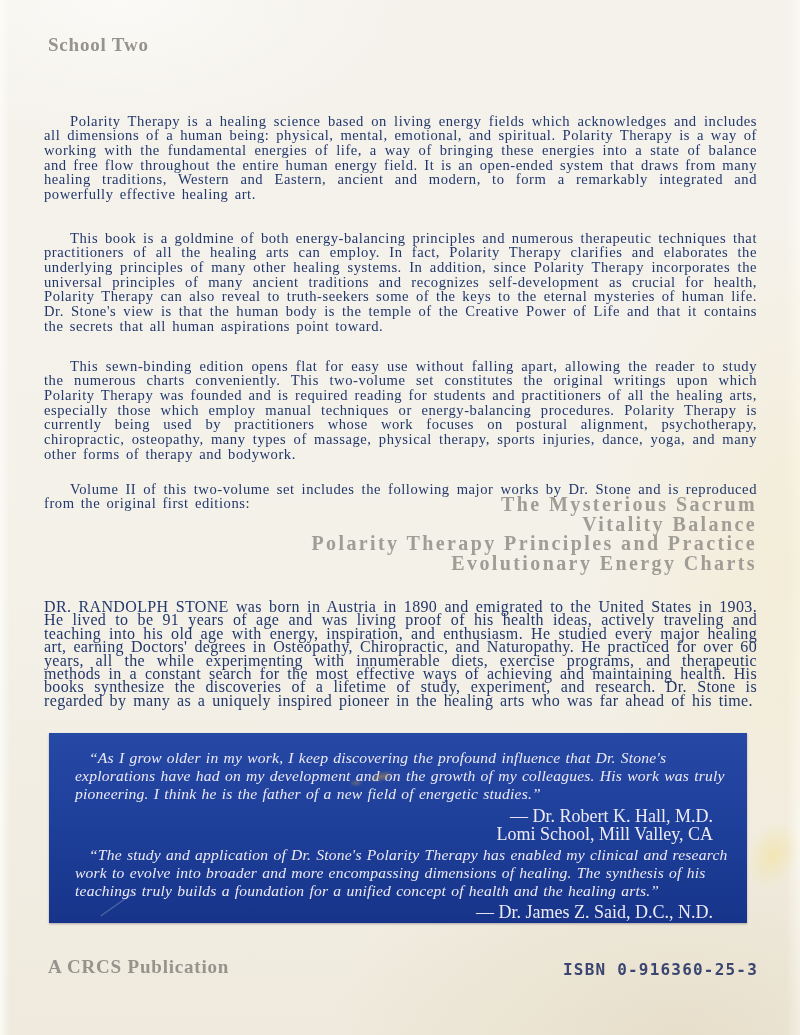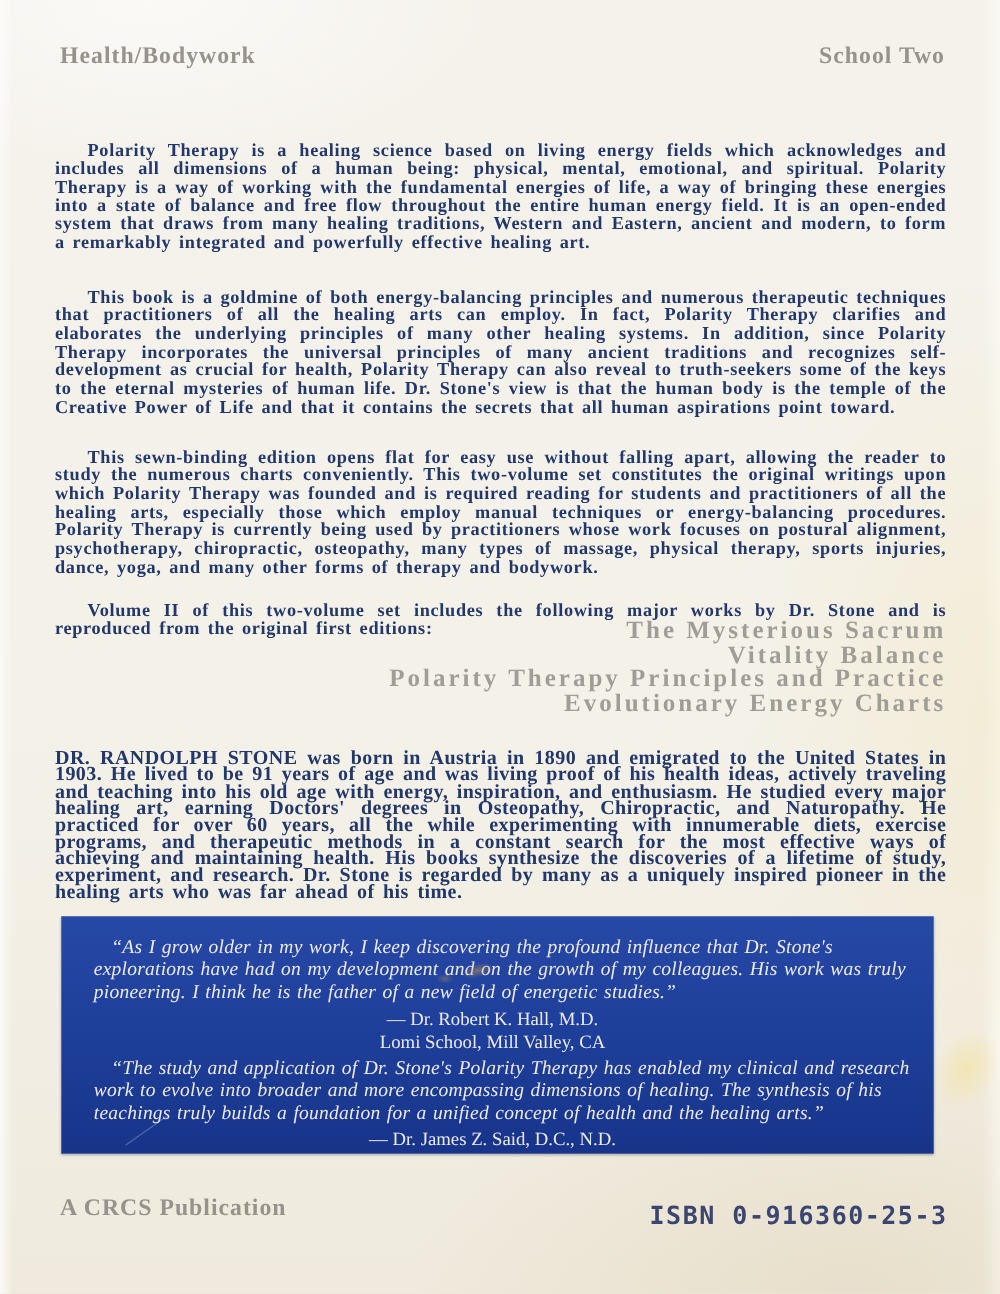--- a/index.html
+++ b/index.html
@@ -28,21 +28,21 @@
   }
   .muted-slab {
     font-family: "Liberation Serif", serif;
     font-weight: bold;
     color: var(--muted_gray, #96938c);
     font-size: 19px; letter-spacing: 0.8px;
   }
   
   .copy {
     position: absolute; left: 44px; width: 713px;
-    font-weight: bold;
+    font-weight: normal;
     font-size: 14.6px; line-height: 14.7px;
     letter-spacing: 0.55px; word-spacing: 2px;
     text-align: justify;
     color: var(--ink, #22386b);
   }
   .copy.indent { text-indent: 26px; }
   .p1 { top: 99px; }
   .p2 { top: 216px; }
   .p3 { top: 344px; }
   .p4 { top: 467px; }
@@ -71,22 +71,22 @@
     color: var(--box_text, #edeaf4);
   }
   .quote-text {
     font-style: italic;
     font-size: 15.6px; line-height: 18.2px;
     letter-spacing: 0.2px; word-spacing: 1px;
     text-indent: 14px;
     margin: 0;
   }
   .quote-attr {
-    text-align: center;
-    font-size: 15px; line-height: 18px;
+    text-align: right;
+    font-size: 18px; line-height: 18px;
     margin: 3px 16px 0 0;
   }
   .quote-attr .org { display: block; }
   .q2 { margin-top: 3px; }
   .stain-1 {
     position: absolute; left: 320px; top: 38px;
     width: 26px; height: 11px; border-radius: 50%;
     background: radial-gradient(ellipse at center, rgba(189,148,74,0.55), rgba(189,148,74,0) 70%);
     transform: rotate(-15deg);
   }
@@ -106,31 +106,30 @@
     width: 50px; height: 70px;
     background: radial-gradient(ellipse at center, rgba(244,224,140,0.5), rgba(244,224,140,0) 70%);
     transform: rotate(25deg);
   }
   
   .footer-publisher { position: absolute; left: 48px; top: 956px; }
   .footer-isbn {
     position: absolute; right: 42px; top: 960px;
     font-family: "DejaVu Sans Mono", monospace;
     font-weight: bold;
-    font-size: 20px; letter-spacing: 1.2px;
+    font-size: 16px; letter-spacing: 1.2px;
     color: var(--isbn_ink, #3a4570);
   }
 </style>
 </head>
 <body>
 
 <div class="cover">
 
   <div class="header-row">
-    <span class="muted-slab">Health/Bodywork</span>
     <span class="muted-slab">School Two</span>
   </div>
 
   <p class="copy indent p1">Polarity Therapy is a healing science based on living energy fields which acknowledges and includes all dimensions of a human being: physical, mental, emotional, and spiritual. Polarity Therapy is a way of working with the fundamental energies of life, a way of bringing these energies into a state of balance and free flow throughout the entire human energy field. It is an open-ended system that draws from many healing traditions, Western and Eastern, ancient and modern, to form a remarkably integrated and powerfully effective healing art.</p>
 
   <p class="copy indent p2">This book is a goldmine of both energy-balancing principles and numerous therapeutic techniques that practitioners of all the healing arts can employ. In fact, Polarity Therapy clarifies and elaborates the underlying principles of many other healing systems. In addition, since Polarity Therapy incorporates the universal principles of many ancient traditions and recognizes self-development as crucial for health, Polarity Therapy can also reveal to truth-seekers some of the keys to the eternal mysteries of human life. Dr. Stone's view is that the human body is the temple of the Creative Power of Life and that it contains the secrets that all human aspirations point toward.</p>
 
   <p class="copy indent p3">This sewn-binding edition opens flat for easy use without falling apart, allowing the reader to study the numerous charts conveniently. This two-volume set constitutes the original writings upon which Polarity Therapy was founded and is required reading for students and practitioners of all the healing arts, especially those which employ manual techniques or energy-balancing procedures. Polarity Therapy is currently being used by practitioners whose work focuses on postural alignment, psychotherapy, chiropractic, osteopathy, many types of massage, physical therapy, sports injuries, dance, yoga, and many other forms of therapy and bodywork.</p>
 
   <p class="copy indent p4">Volume II of this two-volume set includes the following major works by Dr. Stone and is reproduced from the original first editions:</p>

